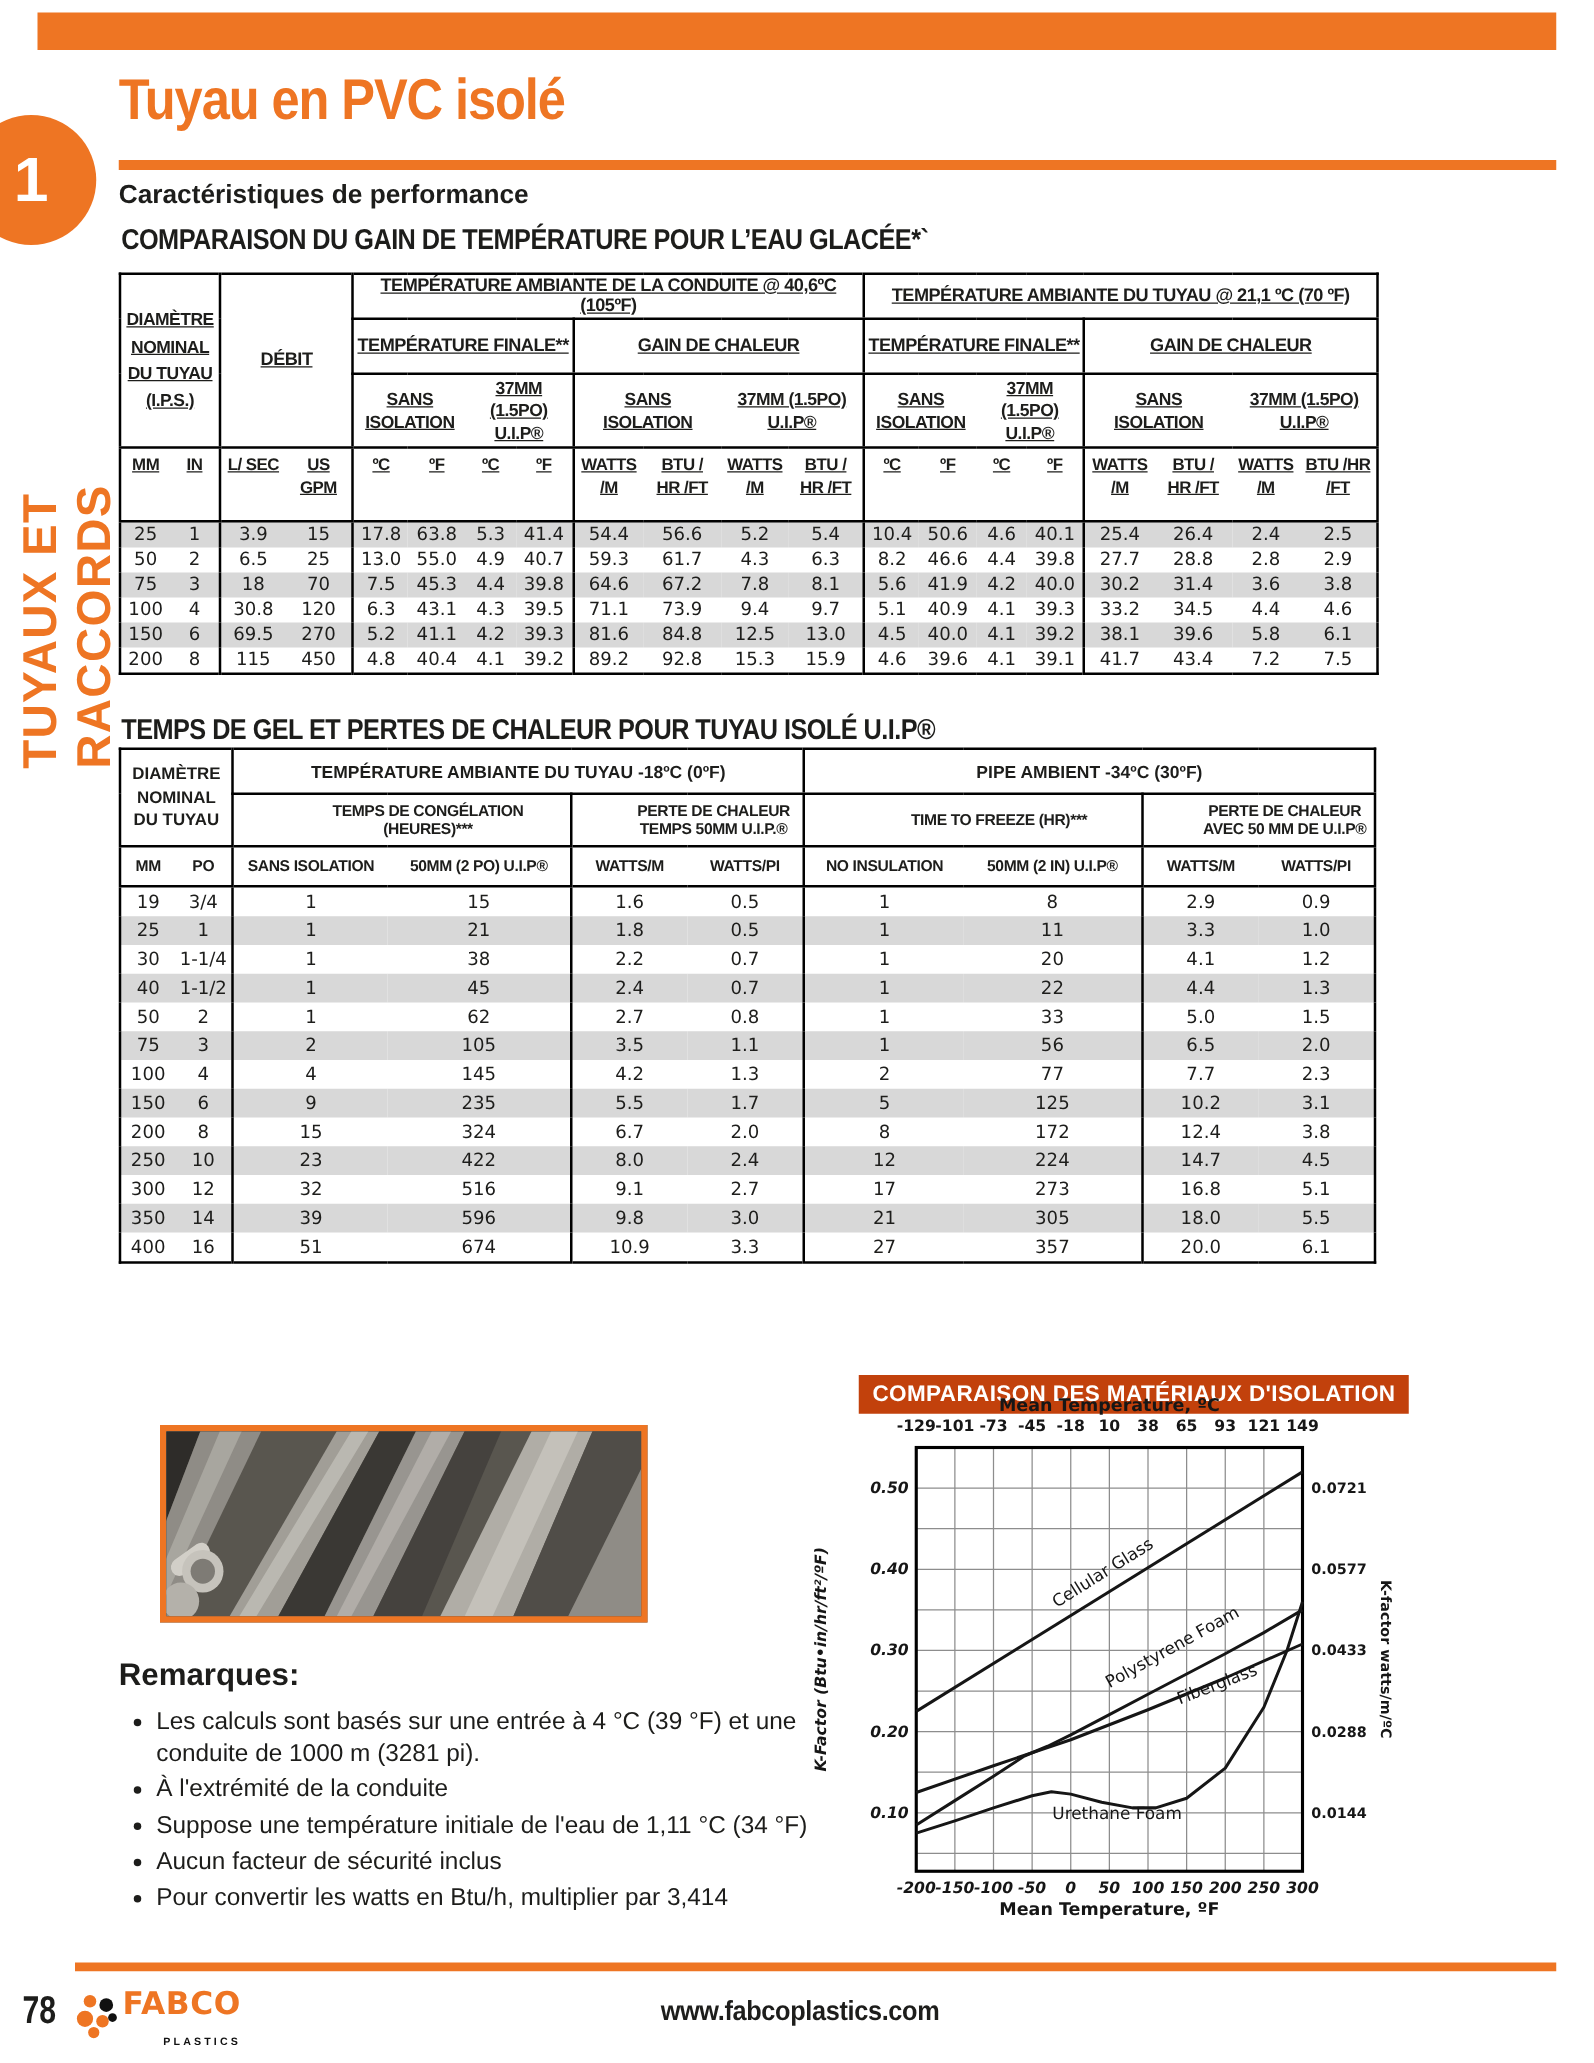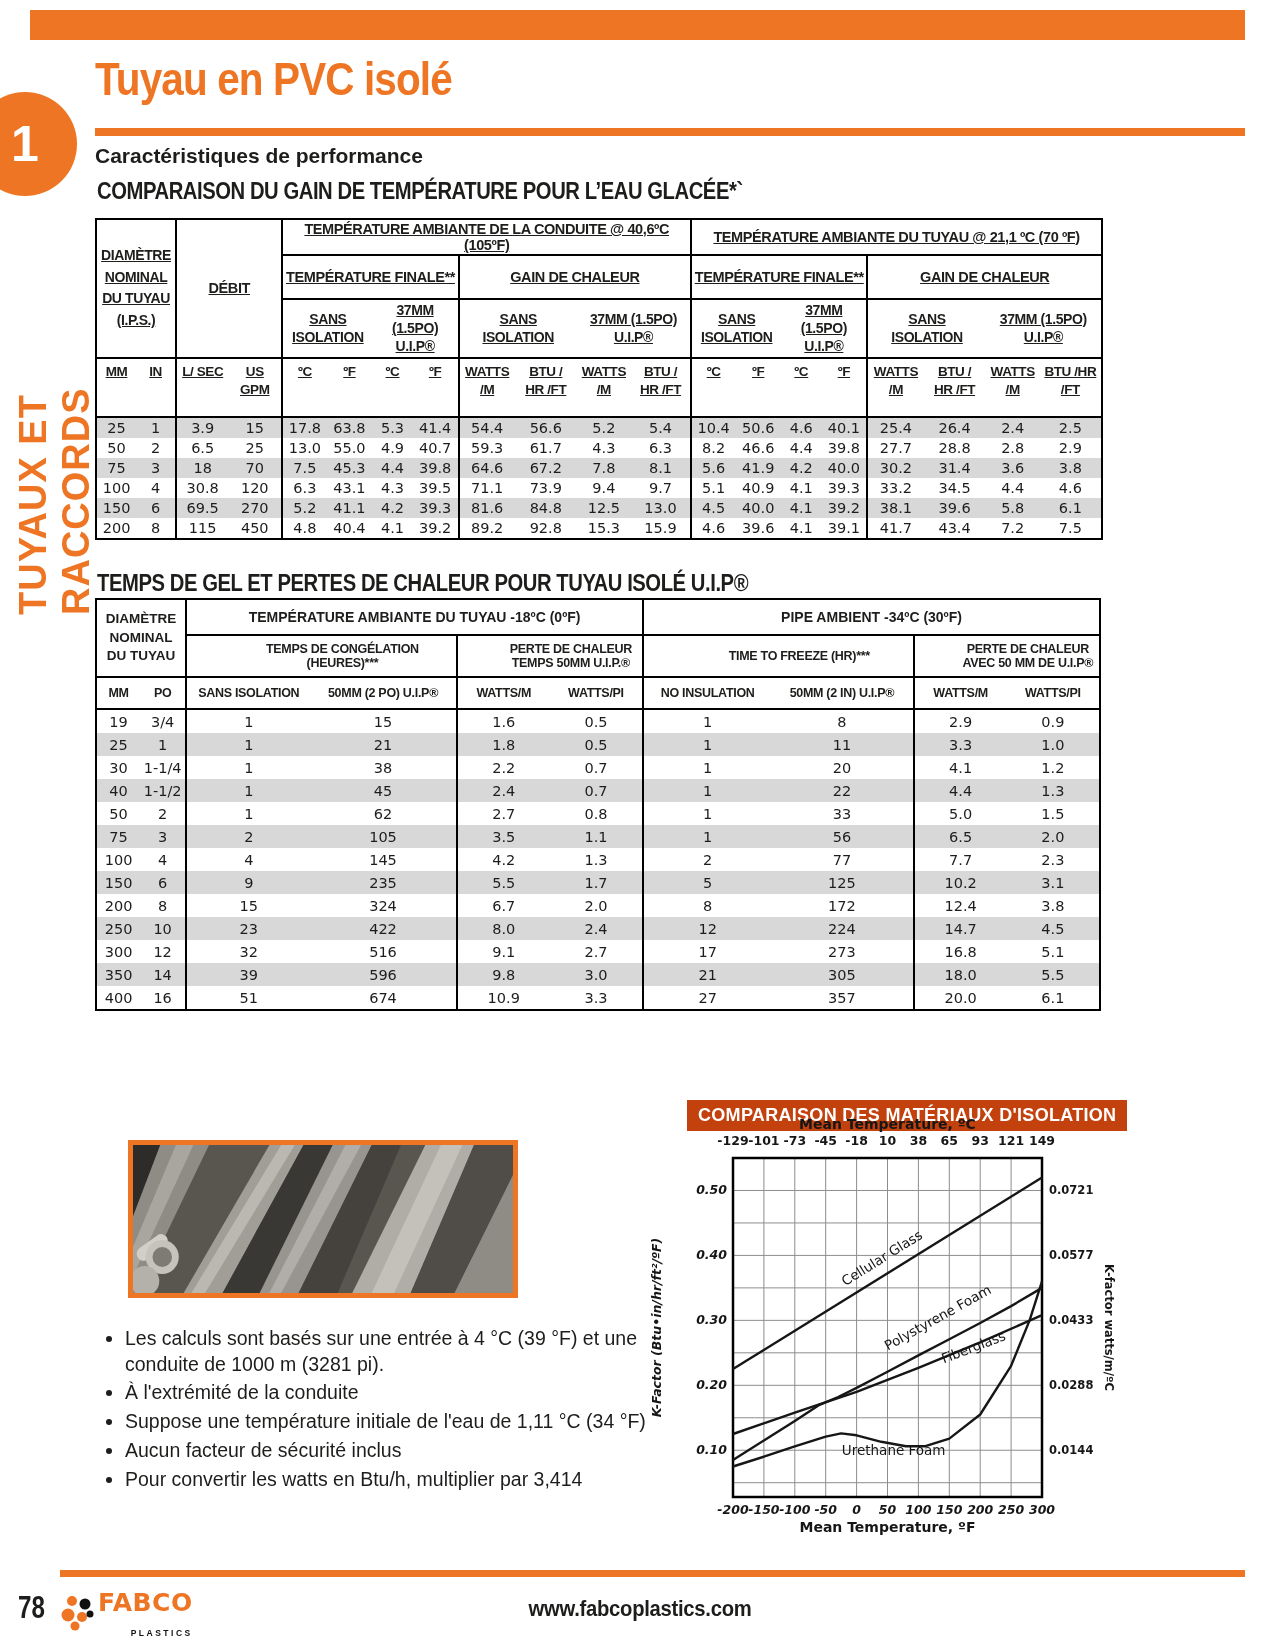--- a/index.html
+++ b/index.html
@@ -533,20 +533,21 @@
       <polygon points="350,0 390,0 390,30 330,148 285,148" fill="#504d48"></polygon>
       <polygon points="390,30 390,148 330,148" fill="#8f8c86"></polygon>
       <rect x="2" y="96" width="36" height="14" rx="7" fill="#d2cfc8" transform="rotate(-35 19 103)"></rect>
       <circle cx="30" cy="112" r="17" fill="#c6c3bc"></circle>
       <circle cx="30" cy="112" r="10" fill="#7e7b75"></circle>
       <circle cx="12" cy="136" r="15" fill="#b4b1aa"></circle>
     </svg>
   </div>
 
   <div class="notes">
+    <h3>Remarques:</h3>
     <ul id="notes-list">
         <li>Les calculs sont basés sur une entrée à 4 °C (39 °F) et une conduite de 1000 m (3281 pi).</li>
         <li>À l'extrémité de la conduite</li>
         <li>Suppose une température initiale de l'eau de 1,11 °C (34 °F)</li>
         <li>Aucun facteur de sécurité inclus</li>
         <li>Pour convertir les watts en Btu/h, multiplier par 3,414</li>
       </ul>
   </div>
 
   <div class="chart">

